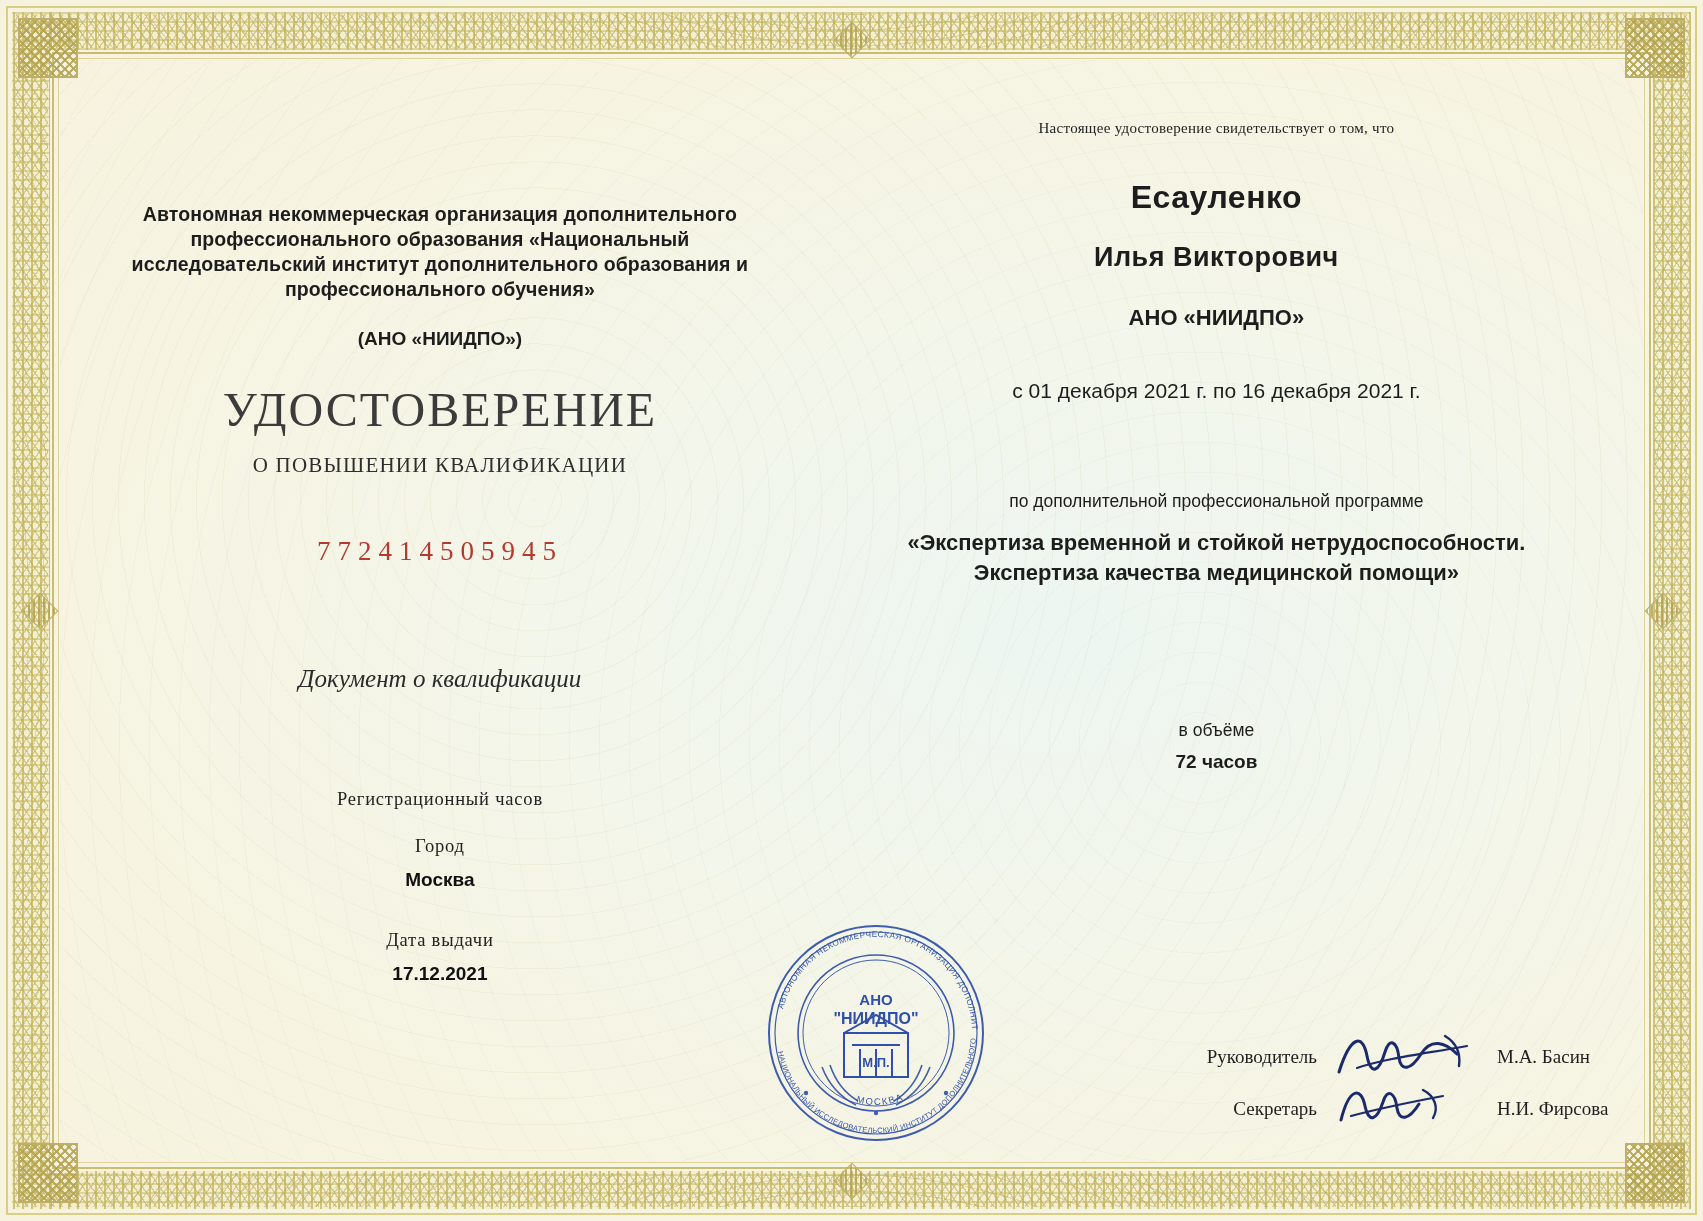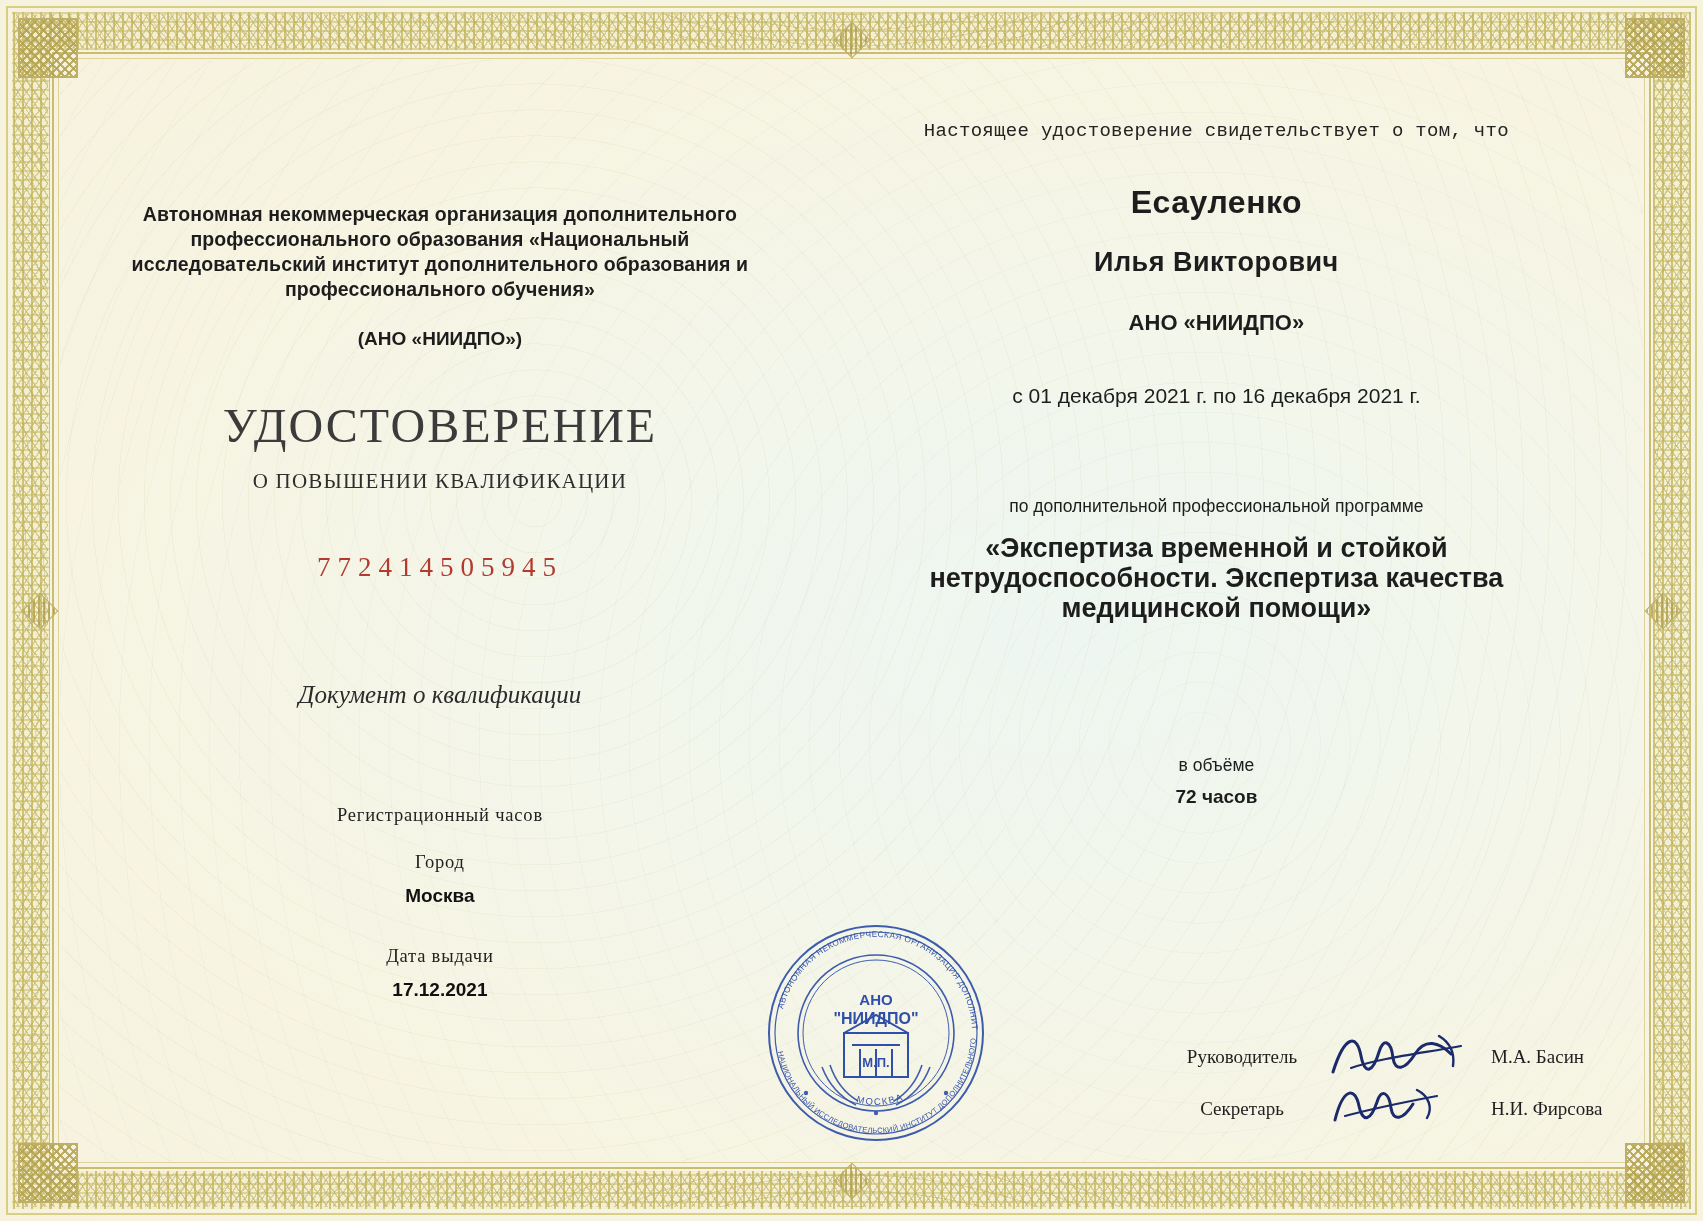--- a/index.html
+++ b/index.html
@@ -170,21 +170,21 @@
   .org-abbr {
     font-weight: bold;
     font-size: 19px;
     margin-top: 26px;
   }
   .doc-title {
     font-family: "Liberation Serif", serif;
     font-size: 48px;
     letter-spacing: 2px;
     color: #3b3b3b;
-    margin-top: 48px;
+    margin-top: 32px;
     font-weight: normal;
   }
   .doc-subtitle {
     font-family: "Liberation Serif", serif;
     font-size: 21px;
     letter-spacing: 1.2px;
     color: #2e2e2e;
     margin-top: 16px;
   }
   .serial {
@@ -212,22 +212,22 @@
     font-size: 19px;
     color: #111;
     margin-top: 12px;
   }
   .block-reg { margin-top: 96px; }
   .block-city { margin-top: 26px; }
   .block-date { margin-top: 39px; }
 
   
   .intro {
-    font-family: Liberation Mono, monospace;
-    font-size: 19px;
+    font-family: Liberation Serif, serif;
+    font-size: 15px;
     color: #232323;
     letter-spacing: 0.3px;
   }
   .name-last {
     font-weight: bold;
     font-size: 32px;
     margin-top: 42px;
     letter-spacing: 0.5px;
   }
   .name-first {
@@ -248,42 +248,42 @@
   .period {
     font-size: 21px;
     margin-top: 48px;
   }
   .program-label {
     font-size: 17.5px;
     margin-top: 88px;
   }
   .program-title {
     font-weight: bold;
-    font-size: 27px;
+    font-size: 22px;
     line-height: 30px;
     margin-top: 16px;
     padding: 0 14px;
   }
   .volume-label {
     font-size: 17.5px;
     margin-top: 132px;
   }
   .volume-value {
     font-weight: bold;
     font-size: 19px;
     margin-top: 10px;
   }
 
   
   .sign-area {
     position: absolute;
-    right: 60px;
+    right: 54px;
     bottom: 86px;
     width: 470px;
-    text-align: center;
+    text-align: right;
   }
   .sign-row {
     display: flex;
     align-items: center;
     height: 52px;
   }
   .sign-role {
     font-family: "Liberation Serif", serif;
     font-size: 19px;
     width: 138px;

